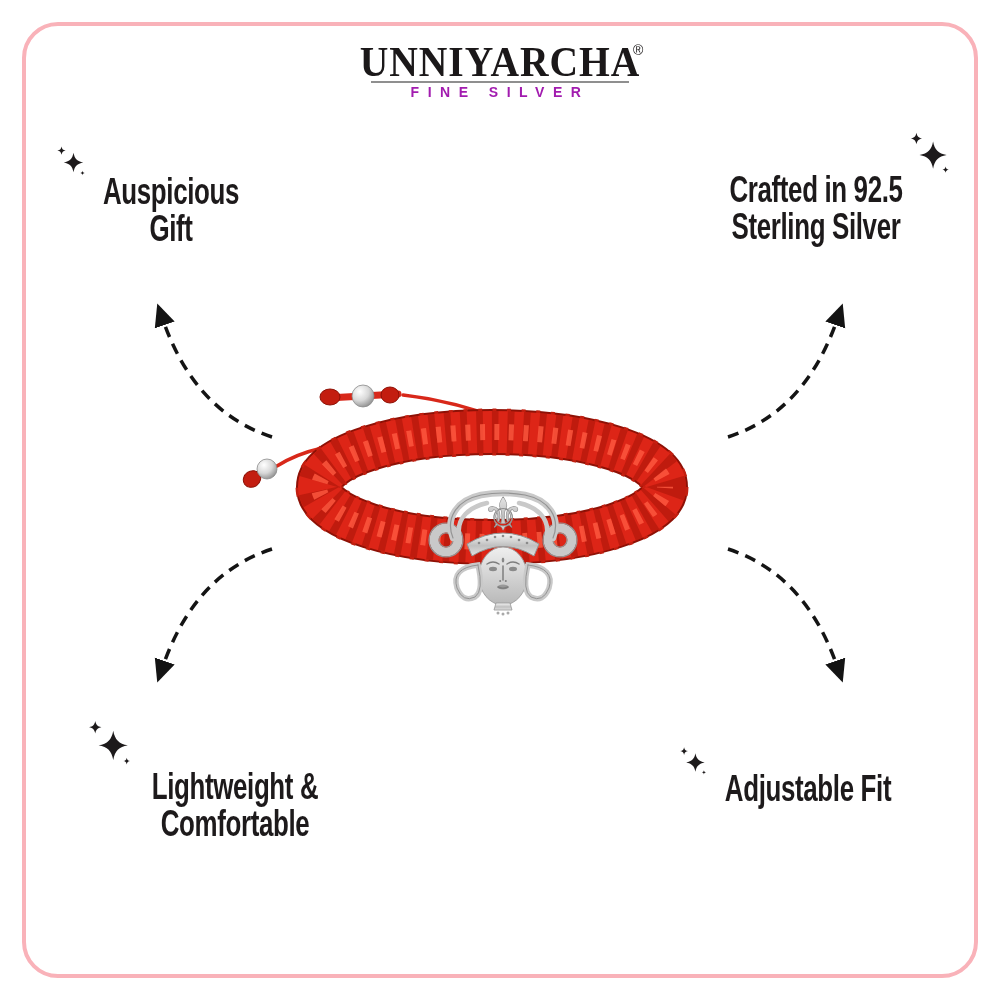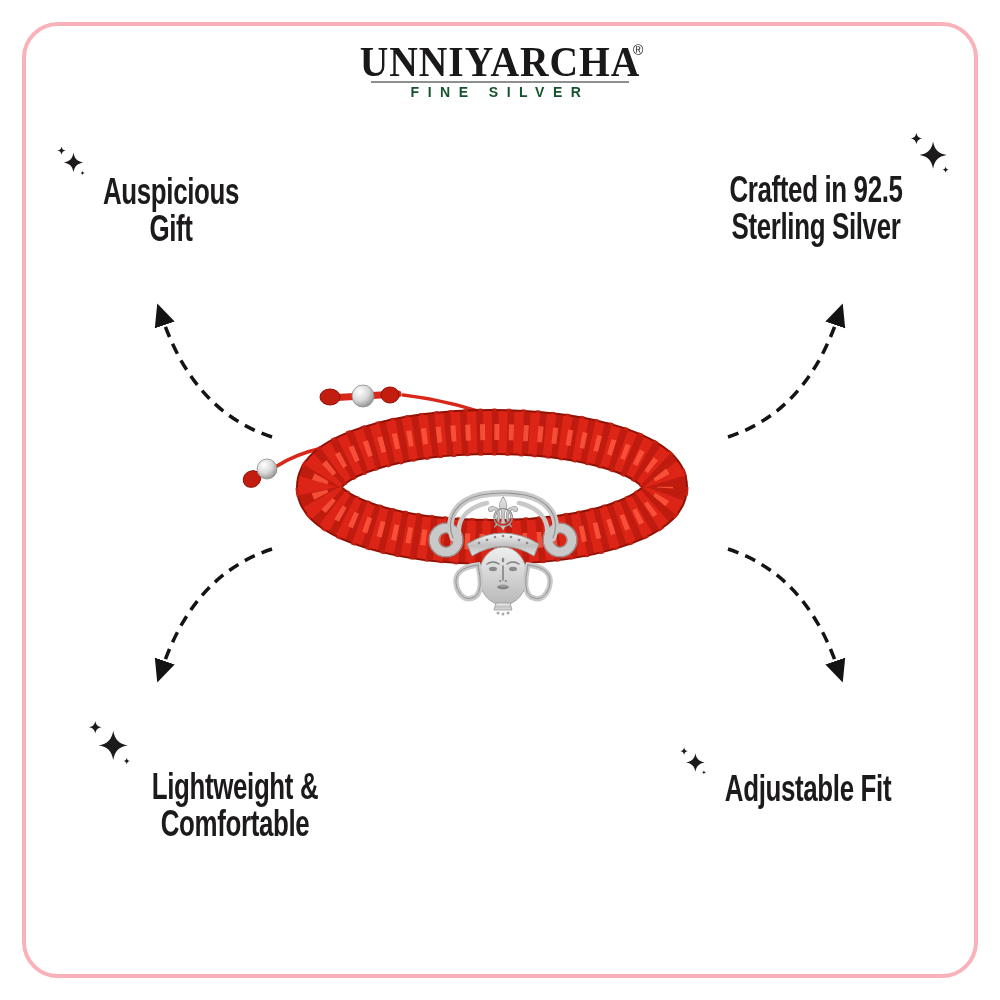--- a/index.html
+++ b/index.html
@@ -30,21 +30,21 @@
     position:absolute;top:42px;left:calc(50% + 133px);
     font-size:14px;color:#1b1819;font-family:"Liberation Sans",sans-serif;
   }
   .logo-divider{
     position:absolute;top:81px;left:calc(50% - 129px);
     width:258px;height:2px;background:#8f8f8f;
   }
   .logo-tagline{
     position:absolute;top:84px;left:0;right:0;
     font-size:14px;font-weight:700;letter-spacing:8.5px;padding-left:0;
-    color:#14532d;
+    color:#a21caf;
   }
   
   .feature{
     position:absolute;width:300px;text-align:center;
     font-weight:700;font-size:36px;line-height:37px;letter-spacing:-0.5px;
     color:var(--text,#1d1a1b);
     transform:scaleX(0.72);transform-origin:50% 0;
     white-space:nowrap;
   }
   .feature.tl{left:21px;top:173px;}

